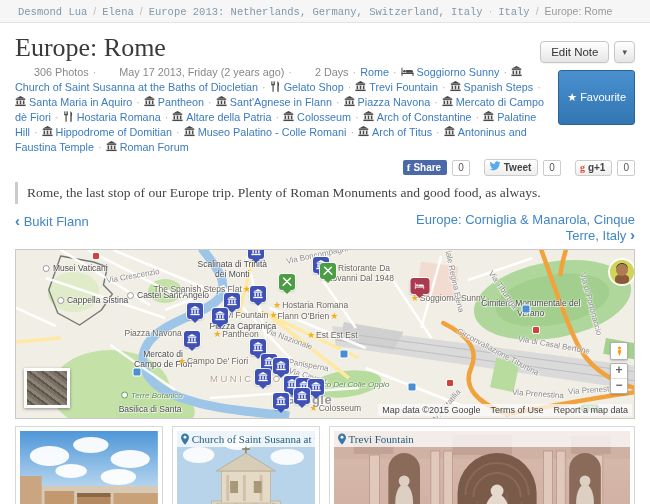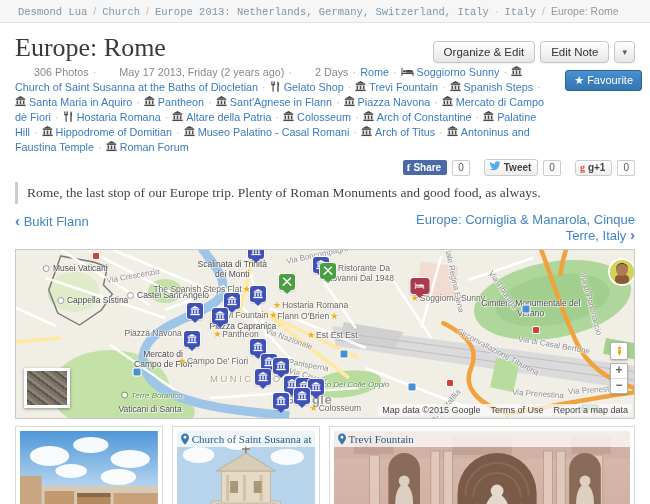--- a/index.html
+++ b/index.html
@@ -13,23 +13,23 @@
   .bc-sep{color:#bbb;margin:0 6px;}
   
   .main{padding:0 15px;position:relative;}
   h1.title{font-family:"Liberation Serif",serif;font-weight:normal;font-size:26px;
            color:#3a3a3a;margin:10px 0 2px 0;}
   .hdr-btns{position:absolute;top:8px;right:15px;display:flex;gap:5px;}
   .btn{font-size:11.5px;color:#333;background:linear-gradient(#ffffff,#e6e6e6);
        border:1px solid #c6c6c6;border-radius:4px;padding:4px 10px;cursor:pointer;
        box-shadow:0 1px 1px rgba(0,0,0,.05);white-space:nowrap;}
   .btn.caret{padding:4px 7px;font-size:9px;color:#555;}
-  .fav-btn{position:absolute;top:37px;right:8px;font-size:11px;color:#fff;
+  .fav-btn{position:absolute;top:37px;right:15px;font-size:11px;color:#fff;
            background:linear-gradient(#4a90d0,#3276b1);border:1px solid #2a6496;
-           border-radius:3px;padding:3px 8px;cursor:pointer;}
+           border-radius:3px;padding:20px 8px;cursor:pointer;}
   .fav-btn .star{color:#fff;margin-right:3px;}
   
   .meta{font-size:10.8px;line-height:14px;color:#888;margin:2px 0 0 0;padding-right:85px;}
   .meta .sep{color:#b5b5b5;margin:0 4px;}
   .mi-link{color:#3b7bbf;cursor:pointer;}
   .mi-text{color:#888;margin-left:19px;}
   .tag-ico{display:inline-block;vertical-align:-1px;margin-right:3px;}
   .tag-ico svg{width:11px;height:11px;fill:#4a4a4a;}
   .tag-ico.bedw svg{width:13px;height:10px;}
   
@@ -110,27 +110,26 @@
   .card .ph{position:relative;width:100%;height:100%;overflow:hidden;background:#ddd;}
   .card .ph svg{position:absolute;inset:0;width:100%;height:100%;}
   .cap{position:absolute;top:0;left:0;right:0;background:rgba(255,255,255,.75);
        font-family:"Liberation Serif",serif;font-size:11px;color:#265e7e;
        padding:2px 4px;white-space:nowrap;overflow:hidden;display:flex;align-items:center;gap:3px;}
   .cap svg{position:static!important;width:8px!important;height:12px!important;flex:0 0 auto;}
 </style>
 </head>
 <body>
 
-<div class="topbar"><span class="bc-link">Desmond Lua</span><span class="bc-sep">/</span><span class="bc-link">Church</span><span class="bc-sep">/</span><span class="bc-link">Europe 2013: Netherlands, Germany, Switzerland, Italy</span><span class="bc-sep">·</span><span class="bc-link">Italy</span><span class="bc-sep">/</span><span class="bc-current">Europe: Rome</span></div>
+<div class="topbar"><span class="bc-link">Desmond Lua</span><span class="bc-sep">/</span><span class="bc-link">Elena</span><span class="bc-sep">/</span><span class="bc-link">Europe 2013: Netherlands, Germany, Switzerland, Italy</span><span class="bc-sep">·</span><span class="bc-link">Italy</span><span class="bc-sep">/</span><span class="bc-current">Europe: Rome</span></div>
 
 <div class="main">
 
   <h1 class="title">Europe: Rome</h1>
   <div class="hdr-btns">
-    <button class="btn">Organize &amp; Edit</button>
     <button class="btn">Edit Note</button>
     <button class="btn caret">▾</button>
   </div>
   <button class="fav-btn"><span class="star">★</span><span>Favourite</span></button>
 
   <p class="meta"><span class="mi-text"><span>306 Photos</span></span><span class="sep">·</span><span class="mi-text"><span>May 17 2013, Friday (2 years ago)</span></span><span class="sep">·</span><span class="mi-text"><span>2 Days</span></span><span class="sep">·</span><span class="mi-link"><span>Rome</span></span><span class="sep">·</span><span class="mi-link"><span class="tag-ico bedw"><svg viewBox="0 0 14 11">
             <rect x="0.4" y="0.8" width="1.1" height="9"></rect>
             <circle cx="3.6" cy="4.6" r="1.4"></circle>
             <path d="M5.4 3.4 H11 C12.4 3.4 13.2 4.2 13.2 5.6 V6.3 H5.4 Z"></path>
             <rect x="0.4" y="6.5" width="13.2" height="1.2"></rect>
@@ -238,21 +237,21 @@
             <rect x="5.15" y="5" width="1.7" height="4"></rect>
             <rect x="8.6" y="5" width="1.7" height="4"></rect>
             <rect x="0.4" y="9.4" width="11.2" height="1.6"></rect>
           </svg></span><span>Hippodrome of Domitian</span></span><span class="sep">·</span><span class="mi-link"><span class="tag-ico "><svg viewBox="0 0 12 12">
             <path d="M6 0L11.6 3H0.4Z"></path>
             <rect x="0.8" y="3.4" width="10.4" height="1.1"></rect>
             <rect x="1.7" y="5" width="1.7" height="4"></rect>
             <rect x="5.15" y="5" width="1.7" height="4"></rect>
             <rect x="8.6" y="5" width="1.7" height="4"></rect>
             <rect x="0.4" y="9.4" width="11.2" height="1.6"></rect>
-          </svg></span><span>Museo Palatino - Casal Romani</span></span><span class="sep">·</span><span class="mi-link"><span class="tag-ico "><svg viewBox="0 0 12 12">
+          </svg></span><span>Museo Palatino - Colle Romani</span></span><span class="sep">·</span><span class="mi-link"><span class="tag-ico "><svg viewBox="0 0 12 12">
             <path d="M6 0L11.6 3H0.4Z"></path>
             <rect x="0.8" y="3.4" width="10.4" height="1.1"></rect>
             <rect x="1.7" y="5" width="1.7" height="4"></rect>
             <rect x="5.15" y="5" width="1.7" height="4"></rect>
             <rect x="8.6" y="5" width="1.7" height="4"></rect>
             <rect x="0.4" y="9.4" width="11.2" height="1.6"></rect>
           </svg></span><span>Arch of Titus</span></span><span class="sep">·</span><span class="mi-link"><span class="tag-ico "><svg viewBox="0 0 12 12">
             <path d="M6 0L11.6 3H0.4Z"></path>
             <rect x="0.8" y="3.4" width="10.4" height="1.1"></rect>
             <rect x="1.7" y="5" width="1.7" height="4"></rect>
@@ -377,21 +376,21 @@
         <div class="mlabel road" style="left: 78.8%; top: 23.8%; transform: translate(-50%, -50%) rotate(55deg);"><span>Via Tiburtina</span></div>
         <div class="mlabel poi" style="left: 51.1%; top: 50.6%; transform: translate(-50%, -50%);"><span class="star">★</span><span>Est Est Est</span></div>
         <div class="mlabel road" style="left: 44.1%; top: 53%; transform: translate(-50%, -50%) rotate(20deg);"><span>Via Nazionale</span></div>
         <div class="mlabel road" style="left: 46.3%; top: 67.9%; transform: translate(-50%, -50%) rotate(10deg);"><span>Via Panisperna</span></div>
         <div class="mlabel road" style="left: 47.3%; top: 75%; transform: translate(-50%, -50%) rotate(16deg);"><span>Via Cavour</span></div>
         <div class="mlabel park" style="left: 53.2%; top: 79.8%; transform: translate(-50%, -50%);"><span class="ldot"></span><span>Parco Del Colle Oppio</span></div>
         <div class="mlabel poi" style="left: 51.6%; top: 94%; transform: translate(-50%, -50%);"><span class="star">★</span><span>Colosseum</span></div>
         <div class="mlabel place wrap" style="left: 23.8%; top: 65.5%; transform: translate(-50%, -50%); width: 64px;"><span>Mercato di Campo de Fiori</span></div>
         <div class="mlabel poi" style="left: 31.8%; top: 66.1%; transform: translate(-50%, -50%);"><span class="star">★</span><span>Campo De' Fiori</span></div>
         <div class="mlabel park" style="left: 22%; top: 86.3%; transform: translate(-50%, -50%);"><span class="ldot"></span><span>Terre Botanico</span></div>
-        <div class="mlabel place" style="left: 21.7%; top: 94.6%; transform: translate(-50%, -50%);"><span>Vaticani di Santa</span></div>
+        <div class="mlabel place" style="left: 21.7%; top: 94.6%; transform: translate(-50%, -50%);"><span>Basilica di Santa</span></div>
         <div class="mlabel district" style="left: 38.1%; top: 76.2%; transform: translate(-50%, -50%);"><span>MUNICIPIO I</span></div>
         <div class="mlabel road" style="left: 84.4%; top: 85.7%; transform: translate(-50%, -50%) rotate(4deg);"><span>Via Prenestina</span></div>
         <div class="mlabel road" style="left: 93.6%; top: 83.3%; transform: translate(-50%, -50%) rotate(-4deg);"><span>Via Prenestina</span></div>
         <div class="mlabel road" style="left: 69.8%; top: 92.3%; transform: translate(-50%, -50%) rotate(-50deg);"><span>Via Statilia</span></div>
         <div class="mlabel road" style="left: 78%; top: 60.7%; transform: translate(-50%, -50%) rotate(28deg);"><span>Circonvallazione Tiburtina</span></div>
         <div class="mlabel road" style="left: 87%; top: 56.5%; transform: translate(-50%, -50%) rotate(10deg);"><span>Via di Casal Bertone</span></div>
         <div class="mlabel road" style="left: 93.1%; top: 32.1%; transform: translate(-50%, -50%) rotate(75deg);"><span>Via di Portonaccio</span></div>
         <div class="mlabel road" style="left: 70.9%; top: 17.3%; transform: translate(-50%, -50%) rotate(78deg);"><span>Viale Regina Elena</span></div>
         <div class="mlabel road" style="left: 48.7%; top: 2.8%; transform: translate(-50%, -50%) rotate(-12deg);"><span>Via Boncompagni</span></div>
         <div class="mlabel watermark" style="left: 47.3%; top: 88.7%; transform: translate(-50%, -50%);"><span>Google</span></div>

